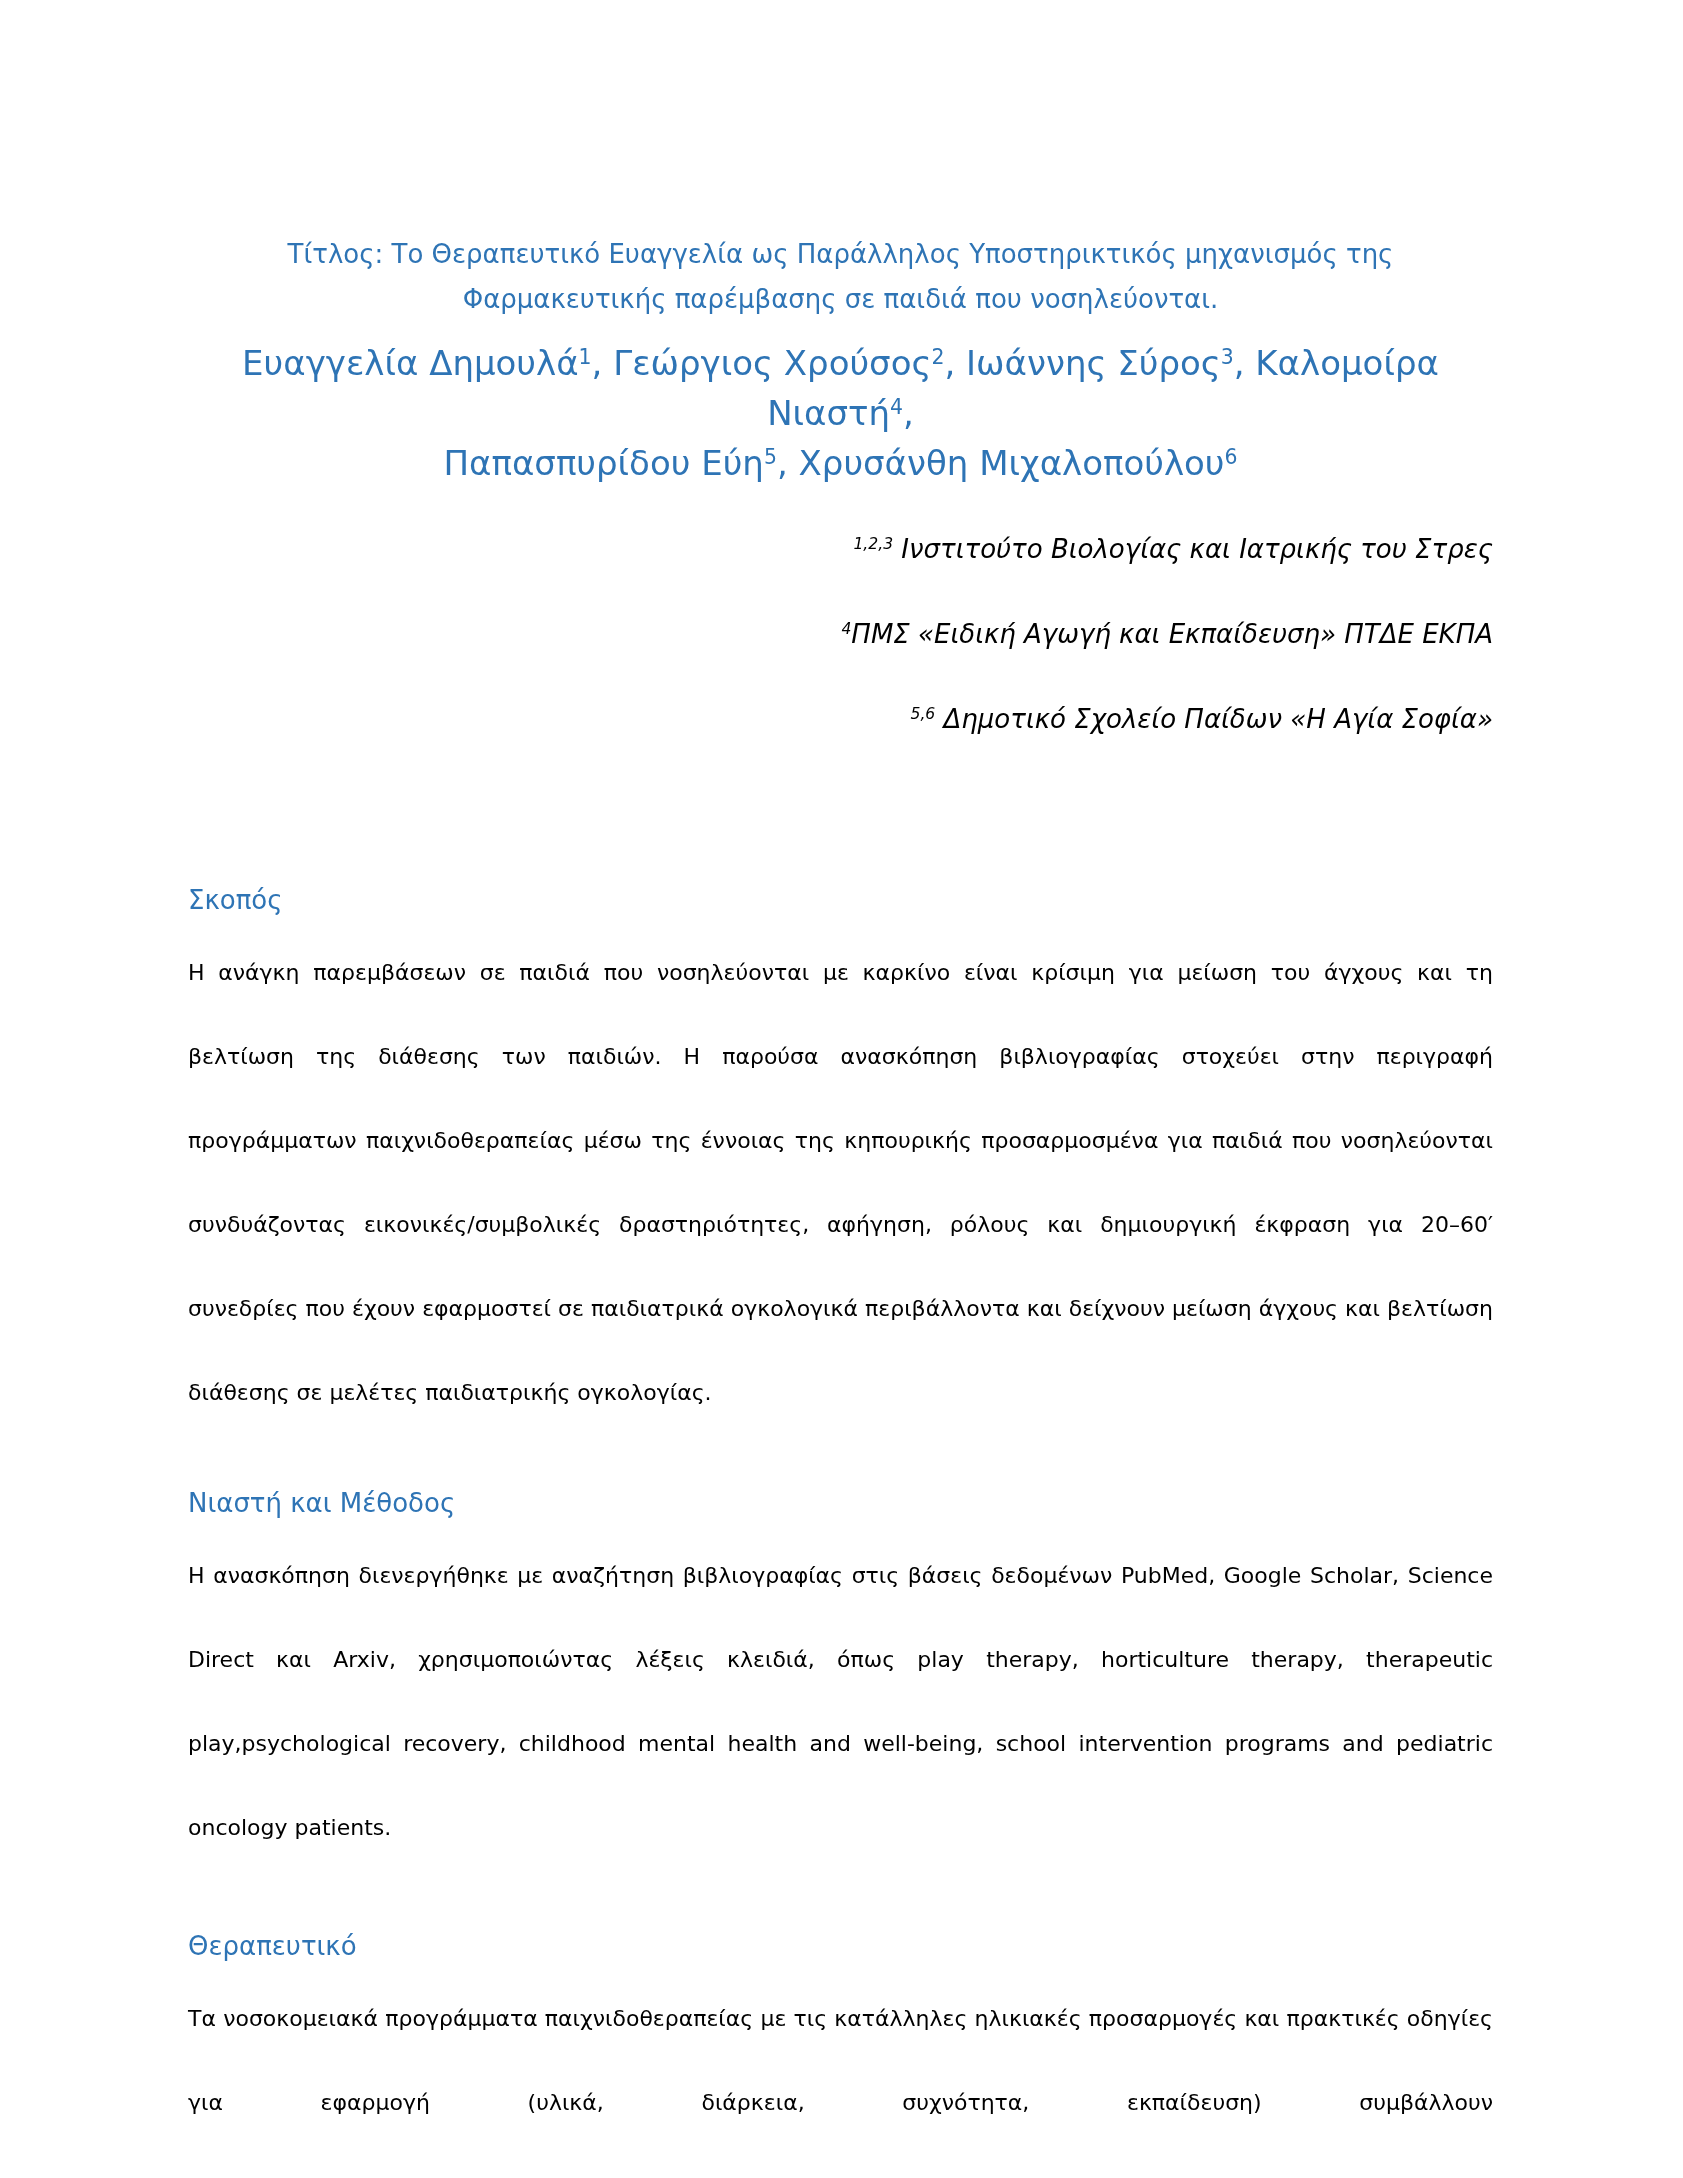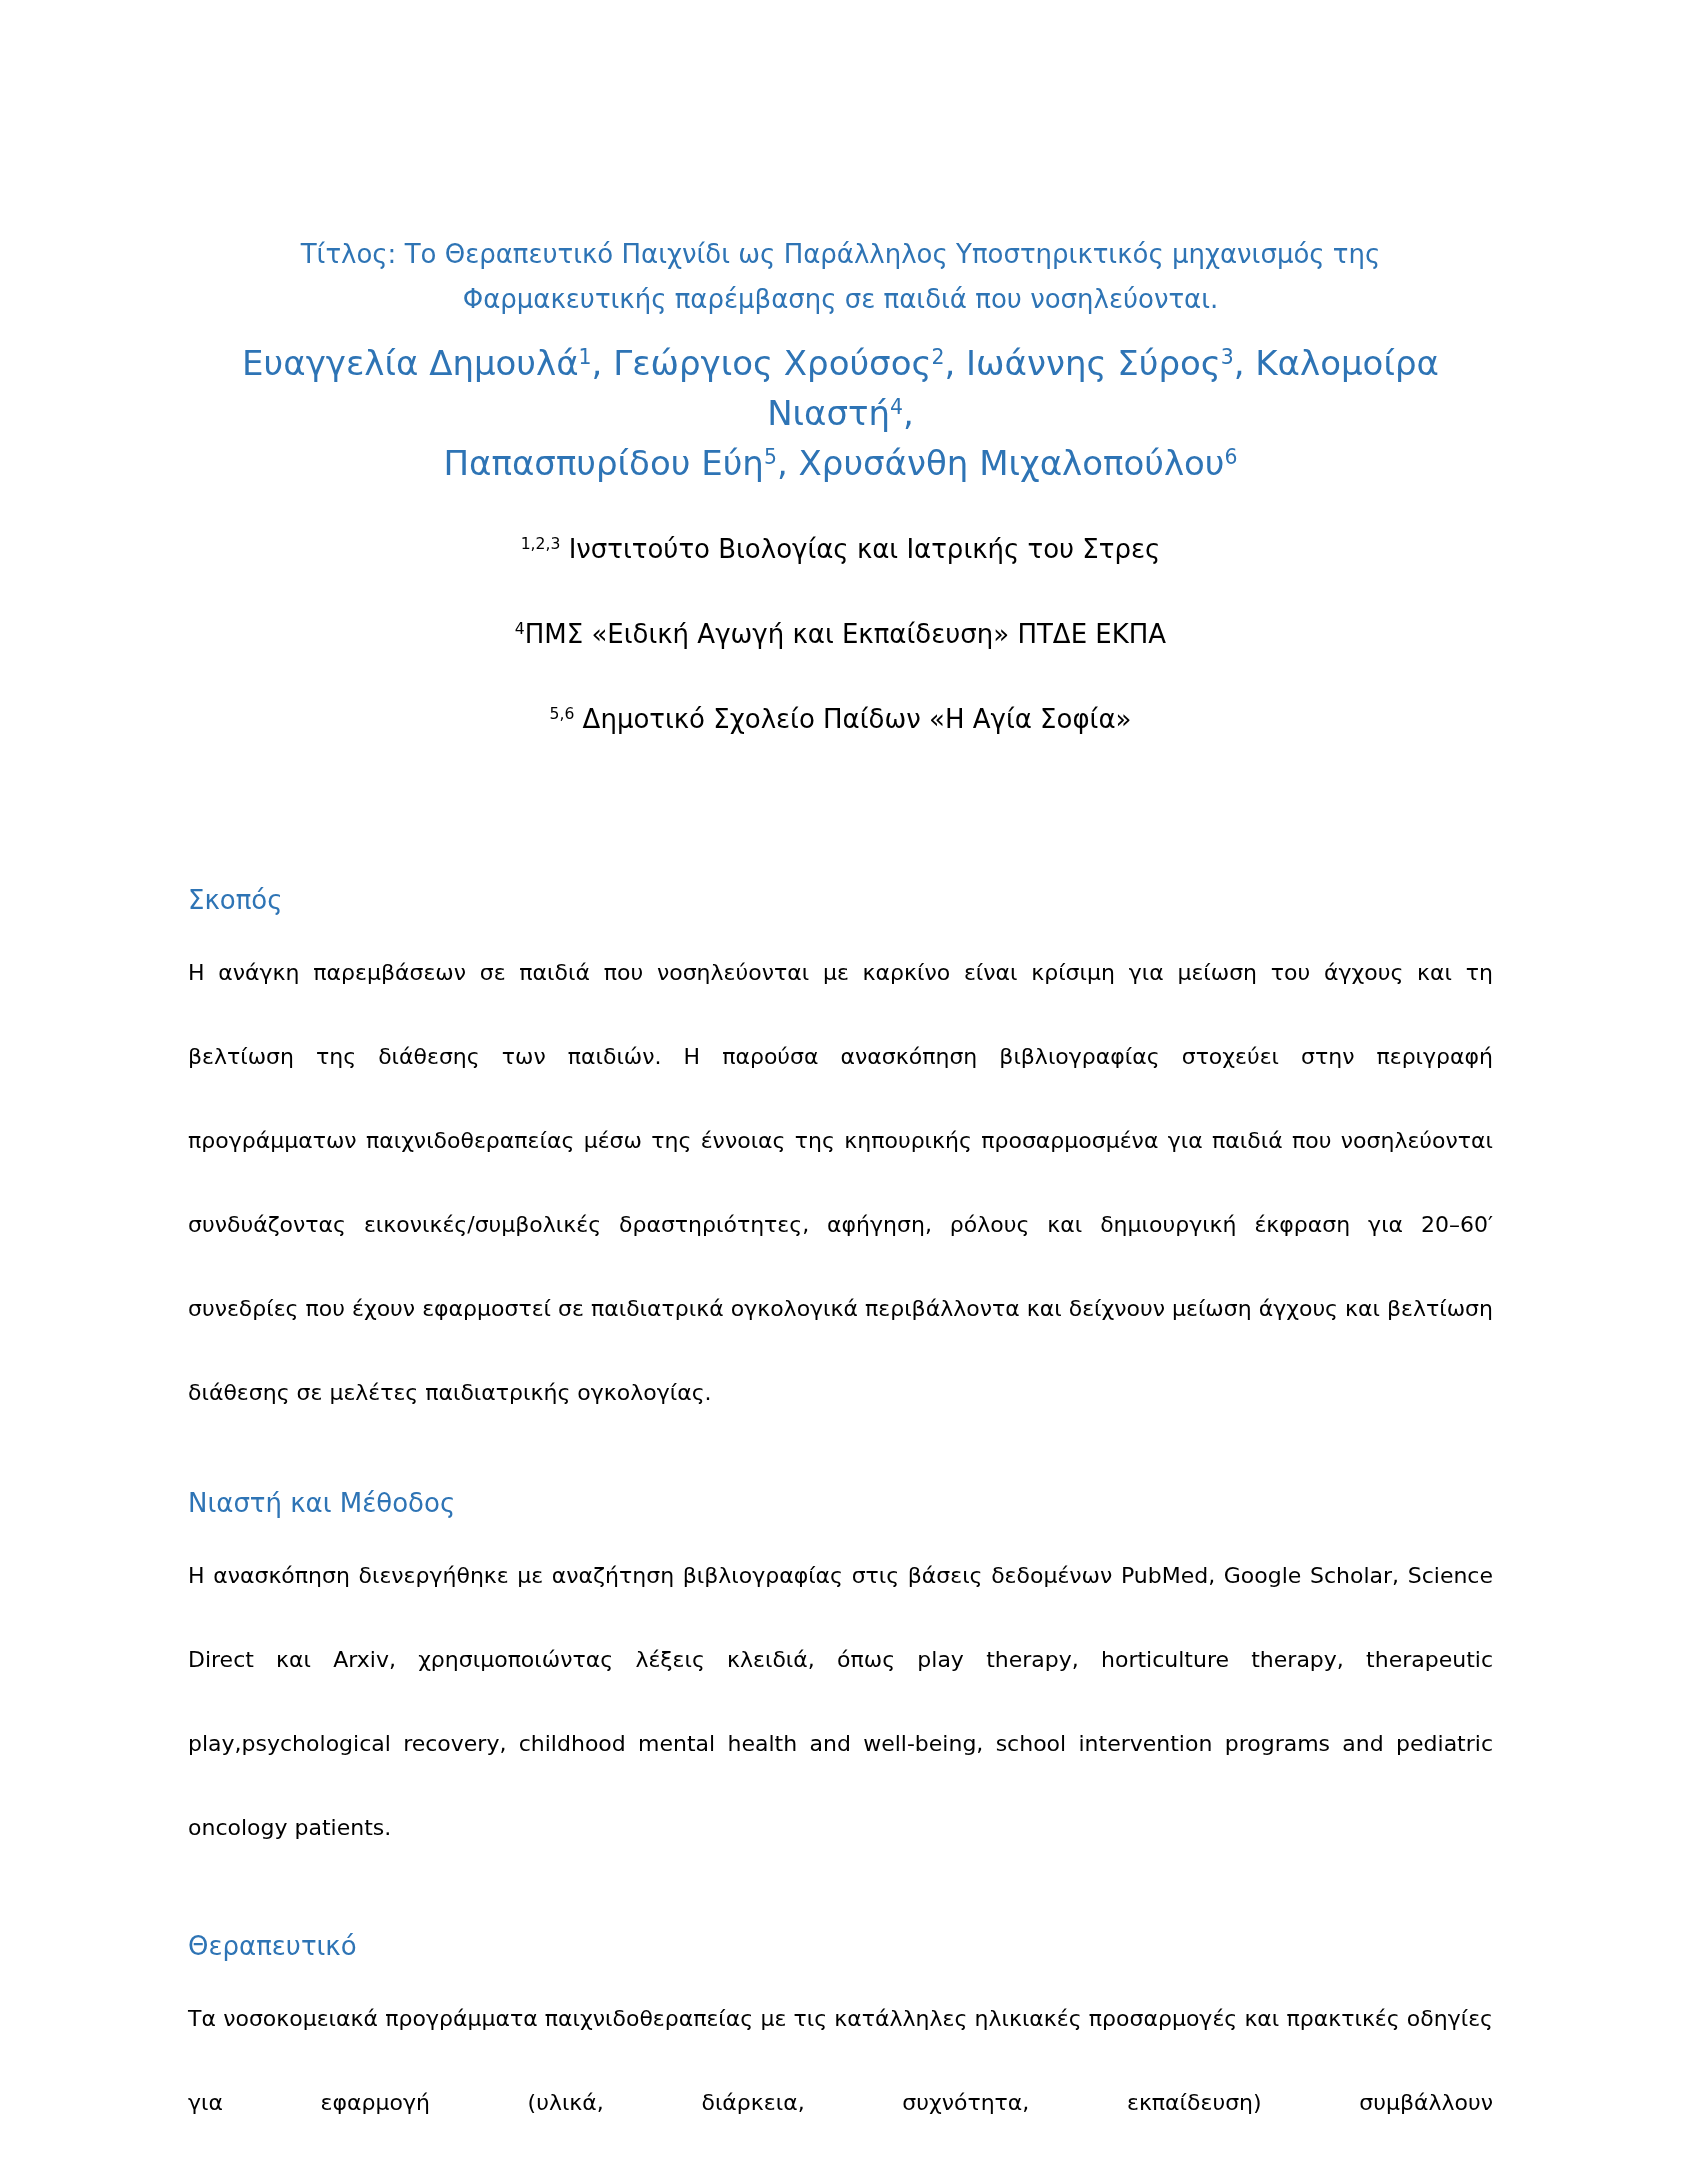--- a/index.html
+++ b/index.html
@@ -36,21 +36,22 @@
     line-height:45px;
   }
   .authors{
     text-align:center;
     color:var(--accent);
     font-size:34px;
     line-height:50px;
     margin-top:16px;
   }
   .affiliation{
-    text-align:center;
+    text-align:right;
+    font-style:italic;
     color:var(--text);
     font-size:26px;
     line-height:34px;
     margin-top:51px;
   }
   .affiliation.first{margin-top:44px;}
   .section-heading{
     color:var(--accent);
     font-size:26px;
     line-height:34px;
@@ -69,21 +70,21 @@
   }
   .body-para.justify-last{
     text-align-last:justify;
   }
 </style>
 </head>
 <body>
 
 <div class="page">
 
-  <p class="title"><span>Τίτλος: Το Θεραπευτικό Παιχνίδι ως Παράλληλος Υποστηρικτικός μηχανισμός της</span><br><span>Φαρμακευτικής παρέμβασης σε παιδιά που νοσηλεύονται.</span></p>
+  <p class="title"><span>Τίτλος: Το Θεραπευτικό Ευαγγελία ως Παράλληλος Υποστηρικτικός μηχανισμός της</span><br><span>Φαρμακευτικής παρέμβασης σε παιδιά που νοσηλεύονται.</span></p>
 
   <p class="authors"><span><span>Ευαγγελία Δημουλά</span><sup>1</sup><span>, </span></span><span><span>Γεώργιος Χρούσος</span><sup>2</sup><span>, </span></span><span><span>Ιωάννης Σύρος</span><sup>3</sup><span>, </span></span><span><span>Καλομοίρα Νιαστή</span><sup>4</sup><span>,</span></span><br><span><span>Παπασπυρίδου Εύη</span><sup>5</sup><span>, </span></span><span><span>Χρυσάνθη Μιχαλοπούλου</span><sup>6</sup><span></span></span></p>
 
   <p class="affiliation first"><sup>1,2,3</sup><span> Ινστιτούτο Βιολογίας και Ιατρικής του Στρες</span></p>
 
   <p class="affiliation"><sup>4</sup><span>ΠΜΣ «Ειδική Αγωγή και Εκπαίδευση» ΠΤΔΕ ΕΚΠΑ</span></p>
 
   <p class="affiliation"><sup>5,6</sup><span> Δημοτικό Σχολείο Παίδων «Η Αγία Σοφία»</span></p>
 
   <h2 class="section-heading first">Σκοπός</h2>

